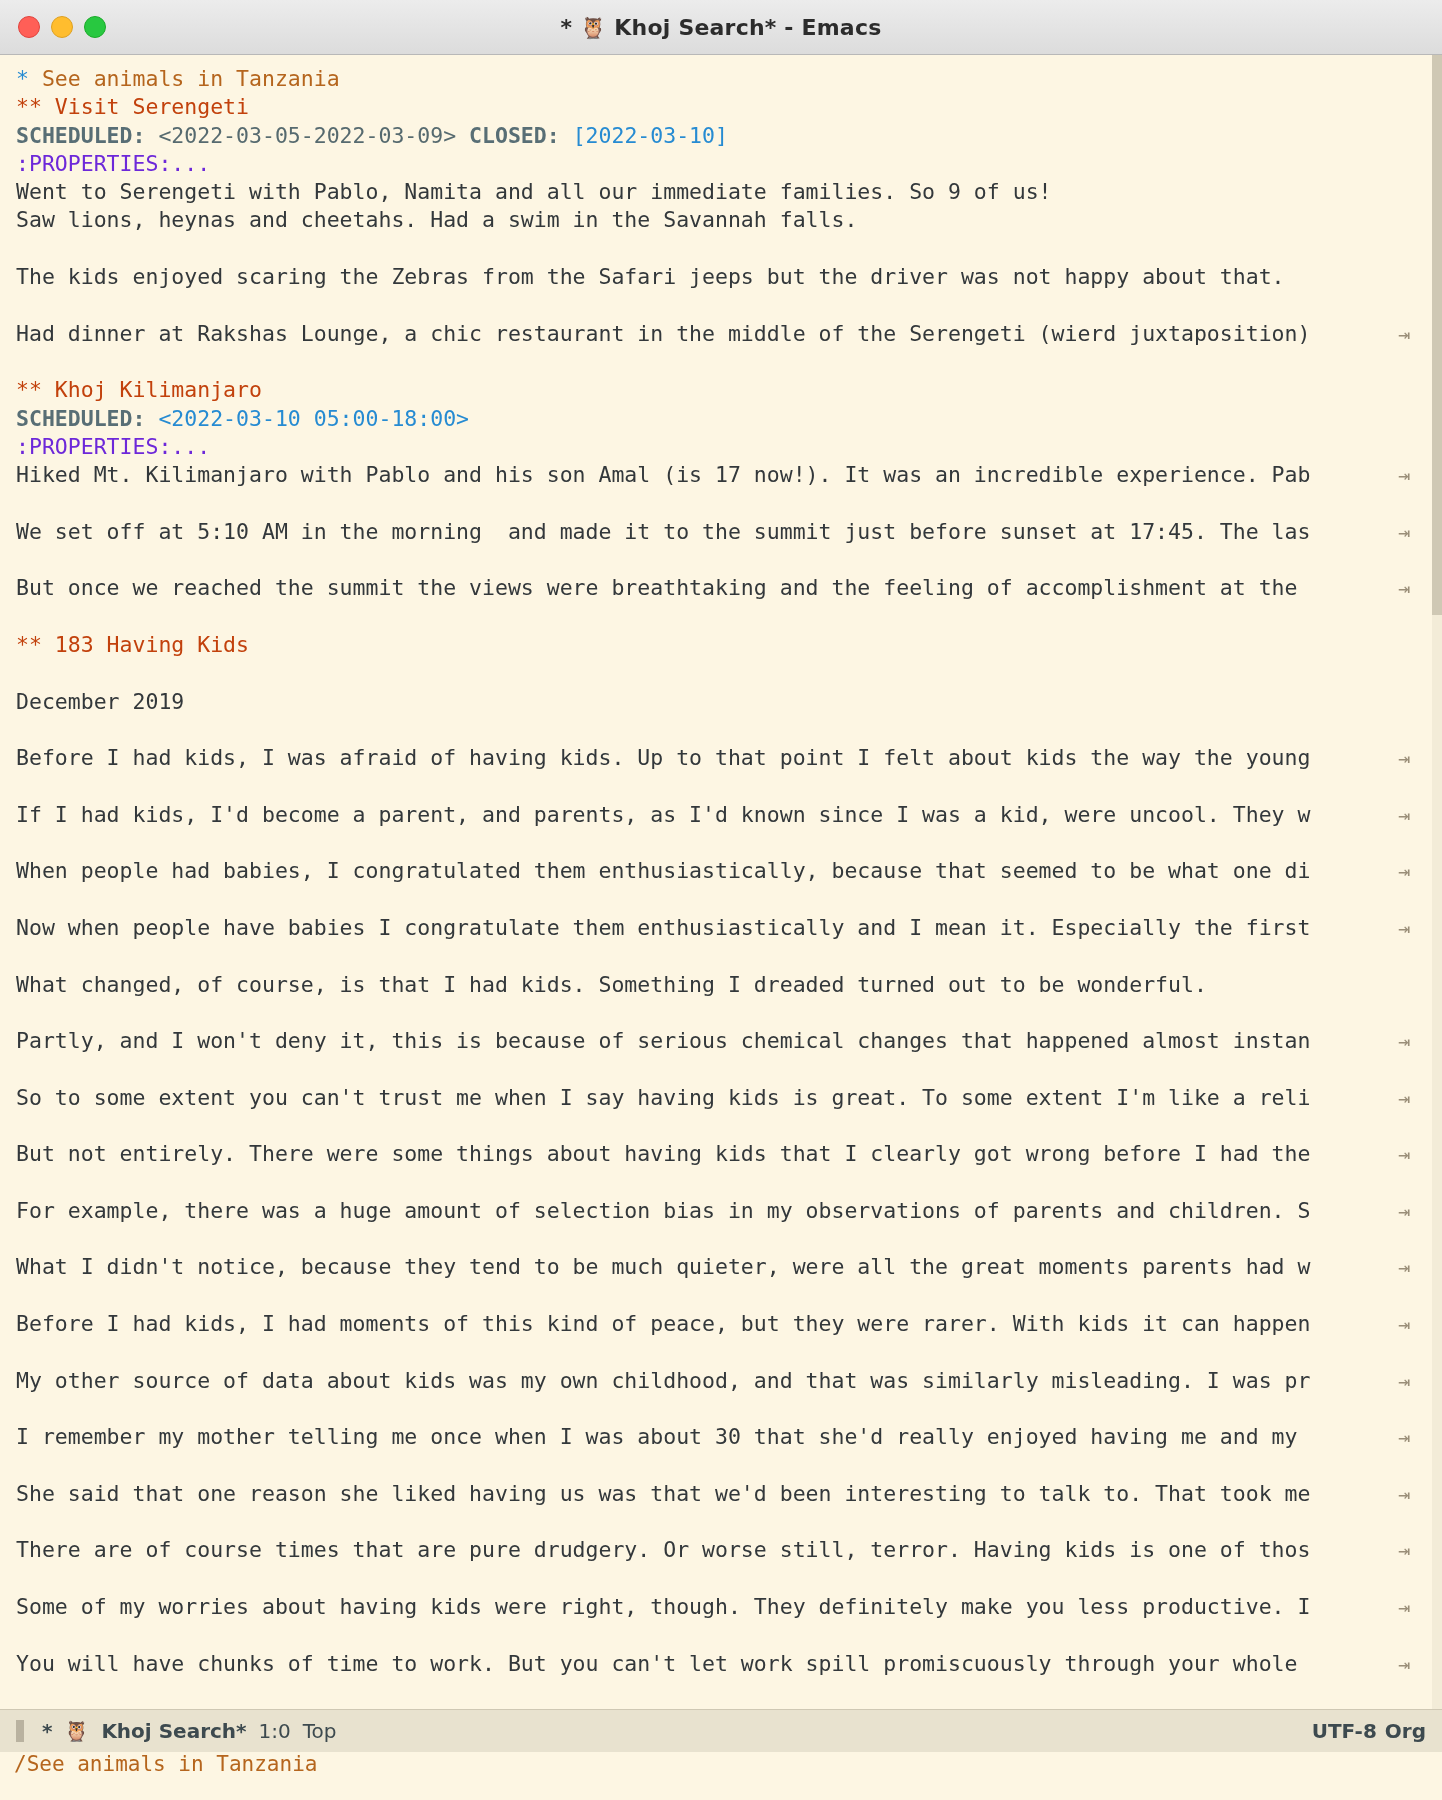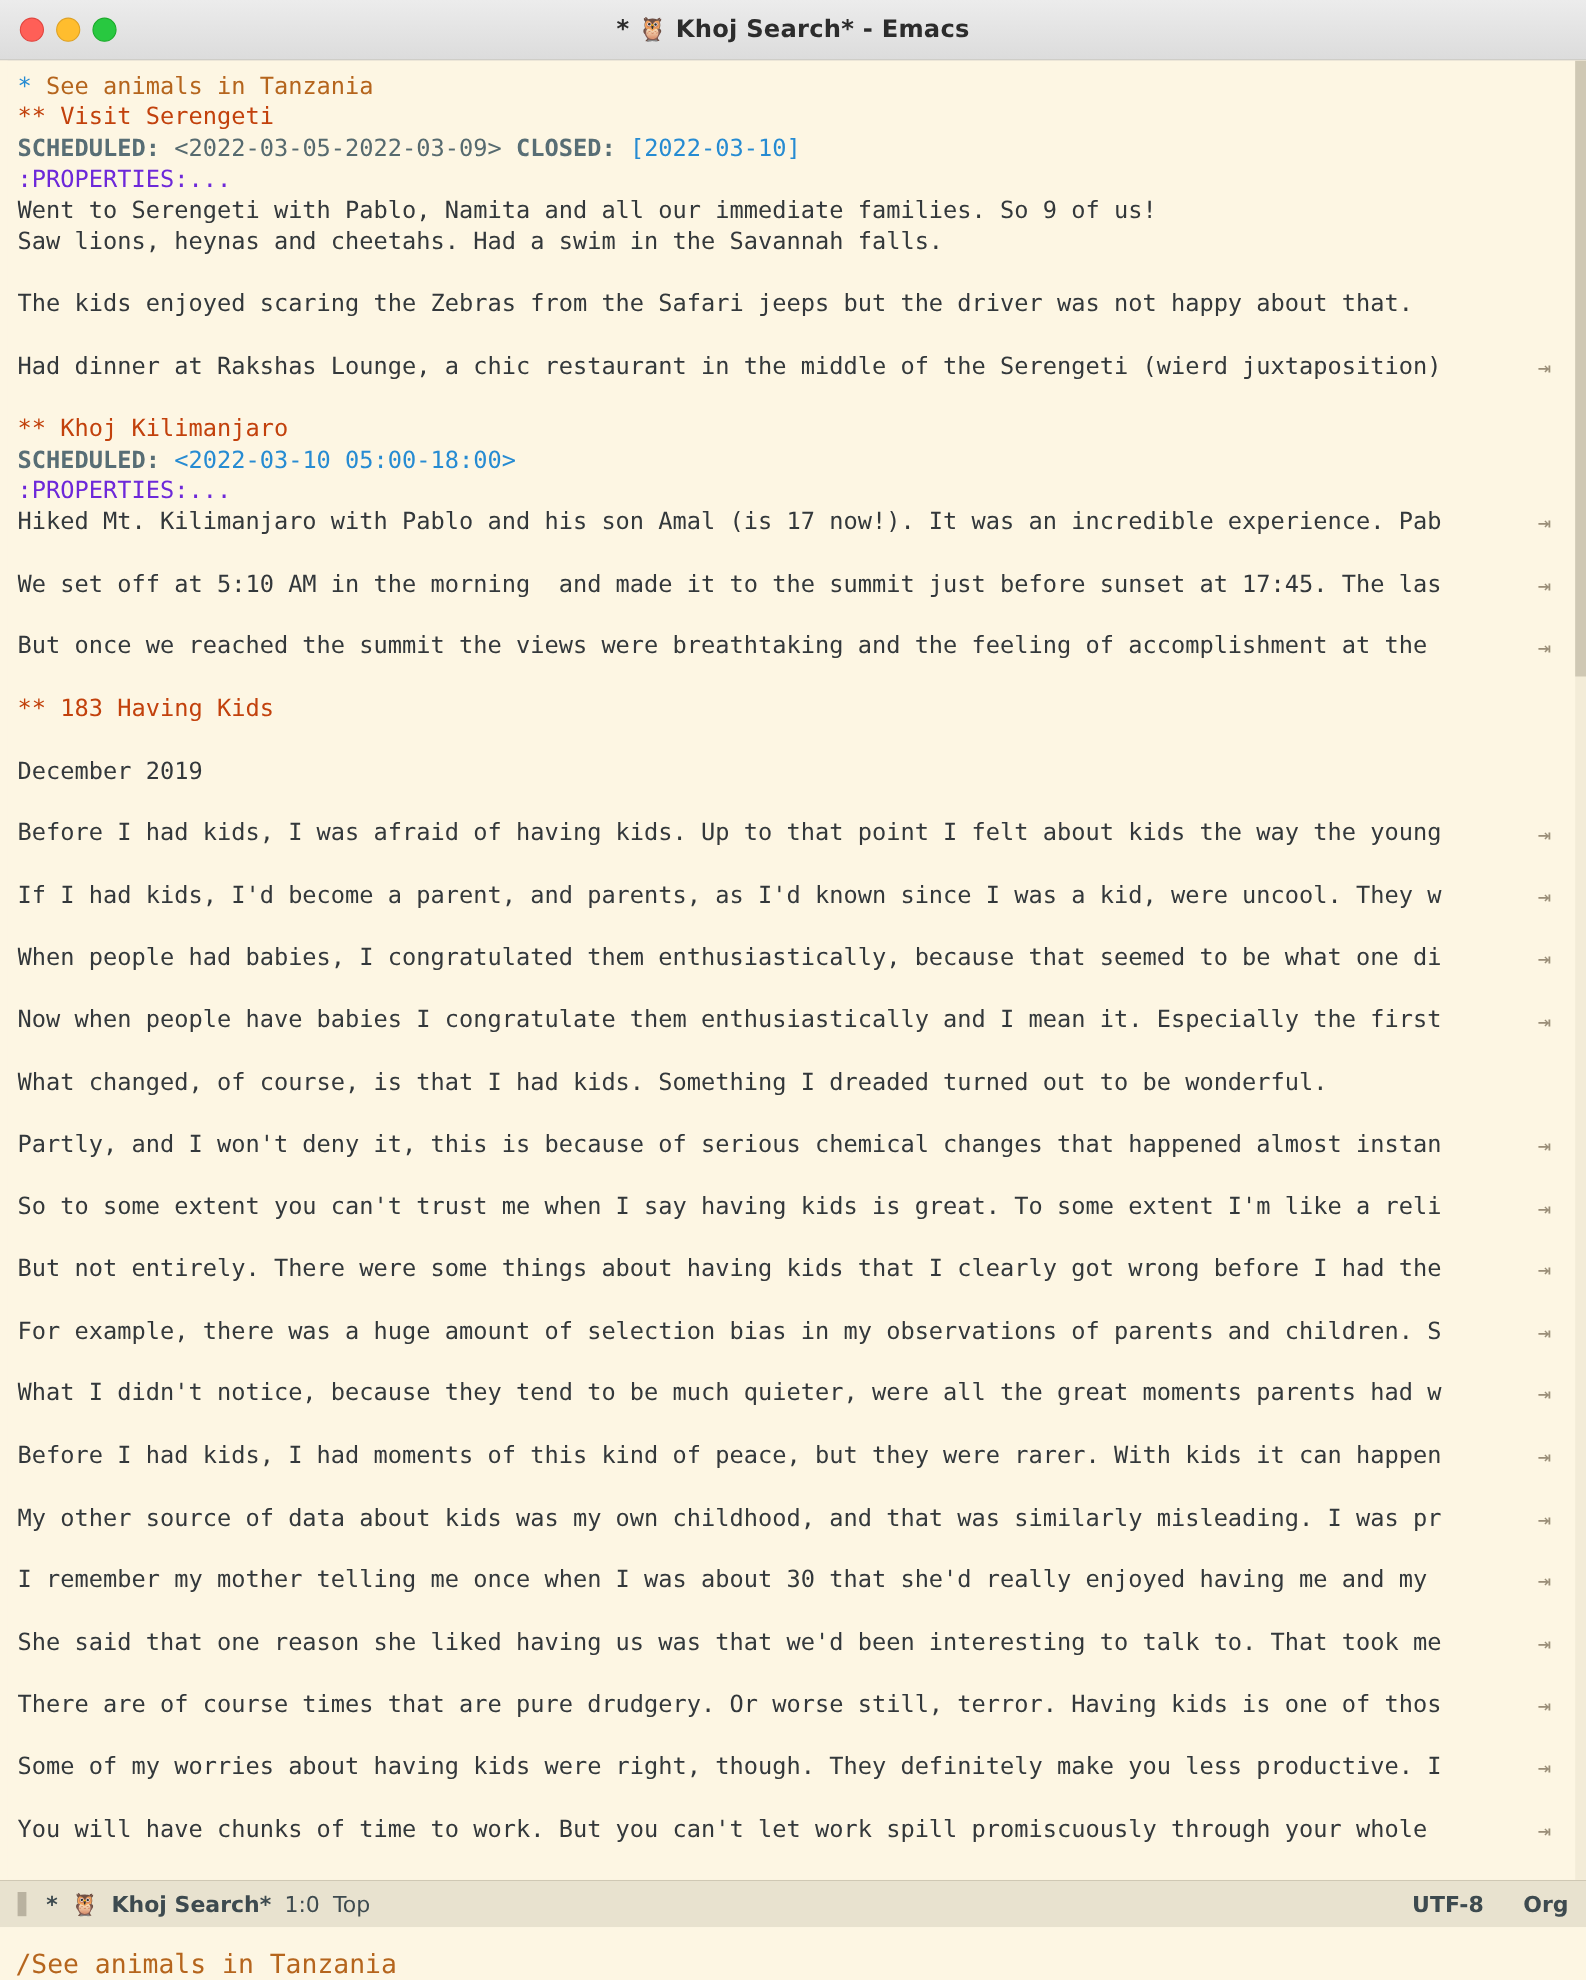--- a/index.html
+++ b/index.html
@@ -136,32 +136,32 @@
   .ml-bar {
     width: 8px; height: 22px;
     background: #b9b2a0;
     margin-right: 6px;
   }
   .ml-buf { }
   .ml-pos { font-weight: normal; }
   .ml-right {
     margin-left: auto;
     display: flex;
-    gap: 36px;
+    gap: 8px;
   }
 
   
   .echo {
     height: 48px;
     min-height: 48px;
     background: #fdf6e3;
     display: flex;
-    align-items: flex-end;
+    align-items: flex-start;
     padding-left: 14px;
-    font-size: 24px;
+    font-size: 21px;
     color: #b5651d;
     white-space: pre;
   }
 </style>
 </head>
 <body>
 
 <div class="window">
 
   <div class="titlebar">

